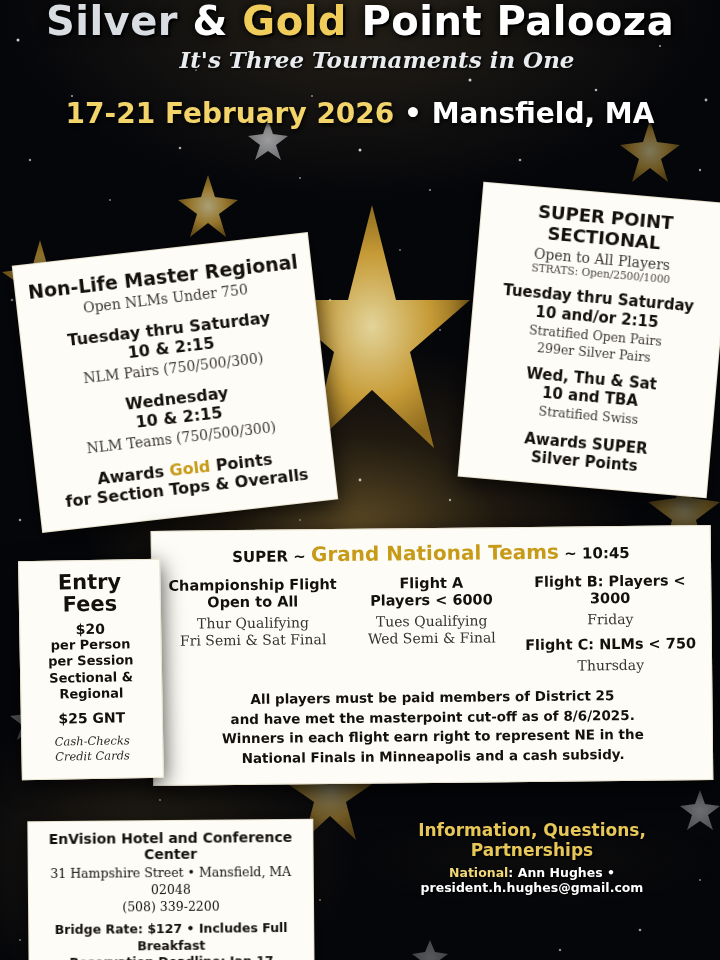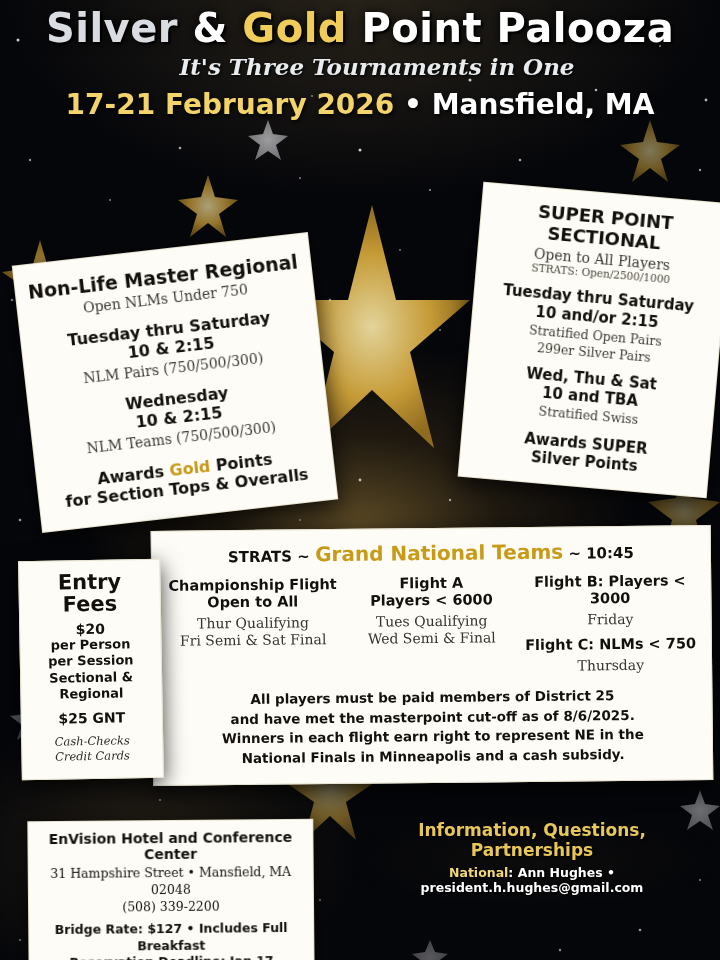--- a/index.html
+++ b/index.html
@@ -29,38 +29,38 @@
   .card{
     position:absolute;
     background:#fdfcf6;
     color:#14110c;
     box-shadow:0 6px 22px rgba(0,0,0,.75);
     border:1px solid #e8e2cf;
     text-align:center;
   }
 
   
-  #header{position:absolute;top:7px;left:0;width:720px;text-align:center;}
+  #header{position:absolute;top:0;left:0;width:720px;text-align:center;}
   #title{
     font-family:"DejaVu Sans", sans-serif;
     font-weight:bold;font-size:40px;letter-spacing:.5px;line-height:1.05;
     text-shadow:0 0 12px rgba(0,0,0,.9), 2px 2px 2px #000;
   }
   #title .silver{color:#d9dde2;}
   #title .gold{color:#f0cd5a;}
   #title .plain{color:#ffffff;}
   #subtitle{
     font-family:"DejaVu Serif", serif;font-style:italic;font-weight:bold;
     font-size:23px;color:#e9ecef;margin-top:4px;
     text-shadow:1px 1px 3px #000;
     padding-left:34px;
   }
   #datesline{
     font-family:"DejaVu Sans", sans-serif;font-weight:bold;font-size:28px;
-    margin-top:8px;color:#ffffff;text-shadow:1px 2px 4px #000;
+    margin-top:24px;color:#ffffff;text-shadow:1px 2px 4px #000;
   }
   #datesline .d{color:#f3d46b;}
 
   
   #nlm-card{
     left:26px;top:248px;width:272px;
     transform:rotate(-6.5deg);
     padding:16px 12px 18px;
   }
   #super-card{
@@ -266,21 +266,21 @@
   <div class="ch sec">Wed, Thu &amp; Sat</div>
   <div class="ch" style="font-size:15px">10 and TBA</div>
   <div class="det">Stratified Swiss</div>
 
   <div class="ch awards">Awards SUPER</div>
   <div class="ch" style="font-size:15px">Silver Points</div>
 </div>
 
 <div class="card" id="gnt-card">
   <div id="gnt-alert">
-    <span>STRATS ~</span>
+    <span>SUPER ~</span>
     <span class="big">Grand National Teams</span>
     <span>~ 10:45</span>
   </div>
 
   <div id="gnt-cols">
     <div class="col">
       <div class="fl-h" style="white-space:pre-line">Championship Flight
 Open to All</div>
       <div class="fl-d" style="white-space:pre-line">Thur Qualifying
 Fri Semi &amp; Sat Final</div>

